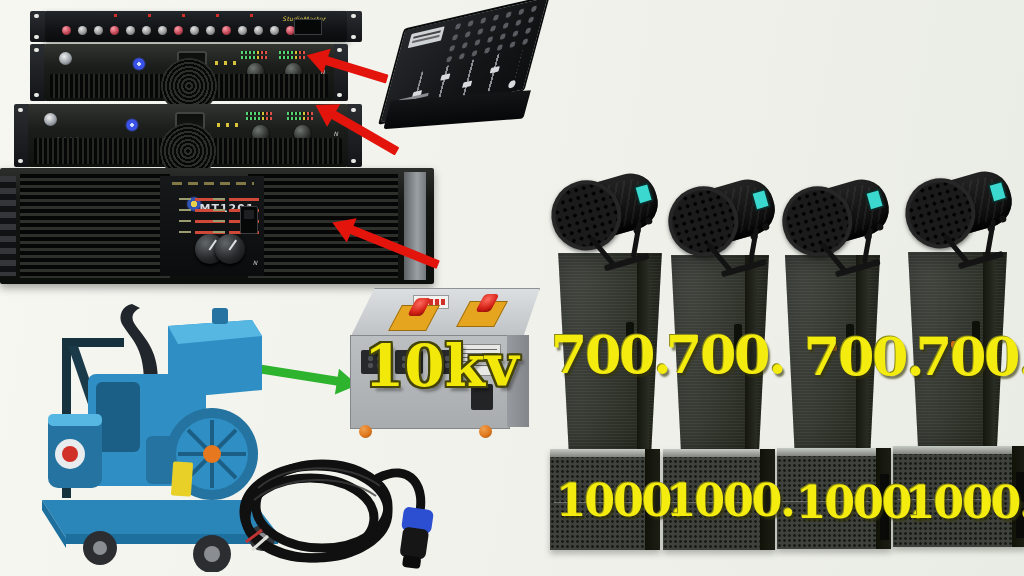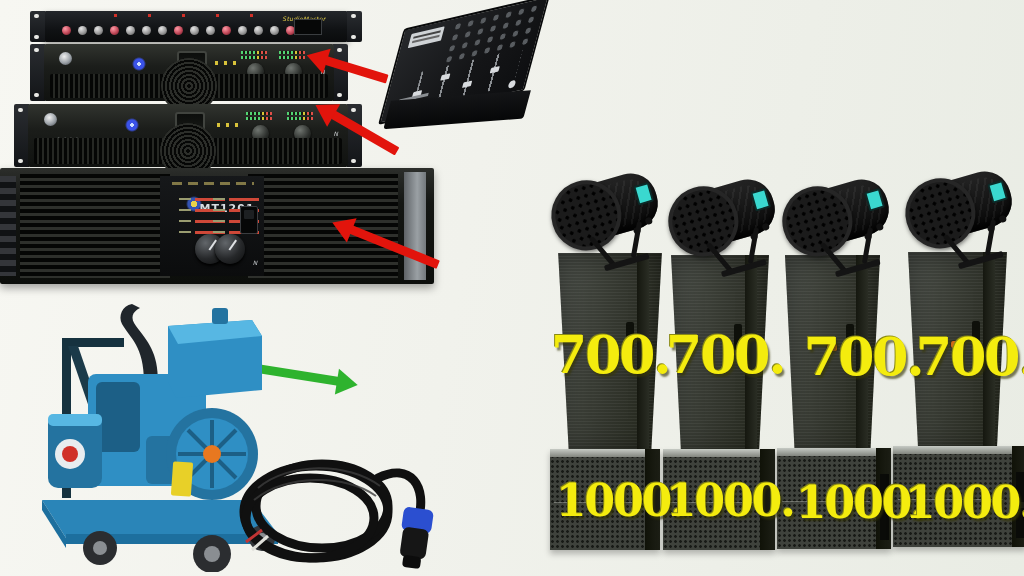--- a/index.html
+++ b/index.html
@@ -332,20 +332,42 @@
 
       <circle cx="74" cy="262" r="17" fill="#2b2d30"></circle>
         <circle cx="74" cy="262" r="7" fill="#8a8e92"></circle>
       <circle cx="186" cy="268" r="19" fill="#2b2d30"></circle>
         <circle cx="186" cy="268" r="8" fill="#8a8e92"></circle>
       <circle cx="236" cy="252" r="13" fill="#33363a"></circle>
         <circle cx="236" cy="252" r="5" fill="#8a8e92"></circle>
     </svg>
   </div>
 
+  <div class="xbox">
+    <div class="x-top">
+      <div class="x-disp"></div>
+      <div class="x-plate" style="left:44px;top:16px;">
+          <div class="x-knobred"></div>
+        </div>
+      <div class="x-plate" style="left:112px;top:12px;">
+          <div class="x-knobred"></div>
+        </div>
+    </div>
+    <div class="x-front">
+      <div class="x-sock" style="left:10px;"></div>
+      <div class="x-sock" style="left:44px;"></div>
+      <div class="x-sock" style="left:78px;"></div>
+      <div class="x-spec"></div>
+      <div class="x-brk"></div>
+      <div class="x-foot" style="left:8px;"></div>
+      <div class="x-foot" style="left:128px;"></div>
+    </div>
+    <div class="x-side"></div>
+    <div class="kvtext" style="left:14px;top:44px;">10kv</div>
+  </div>
 
   <div class="cablewrap">
     <svg width="212" height="140" viewBox="0 0 212 140">
       <g fill="none" stroke="#101010" stroke-width="9" stroke-linecap="round">
         <ellipse cx="88" cy="78" rx="72" ry="46"></ellipse>
         <ellipse cx="94" cy="72" rx="66" ry="42"></ellipse>
         <ellipse cx="82" cy="84" rx="64" ry="40"></ellipse>
         <path d="M150 44 C 182 28 200 52 190 86"></path>
       </g>
       <g fill="none" stroke="#3c3c3c" stroke-width="2" opacity=".8">

